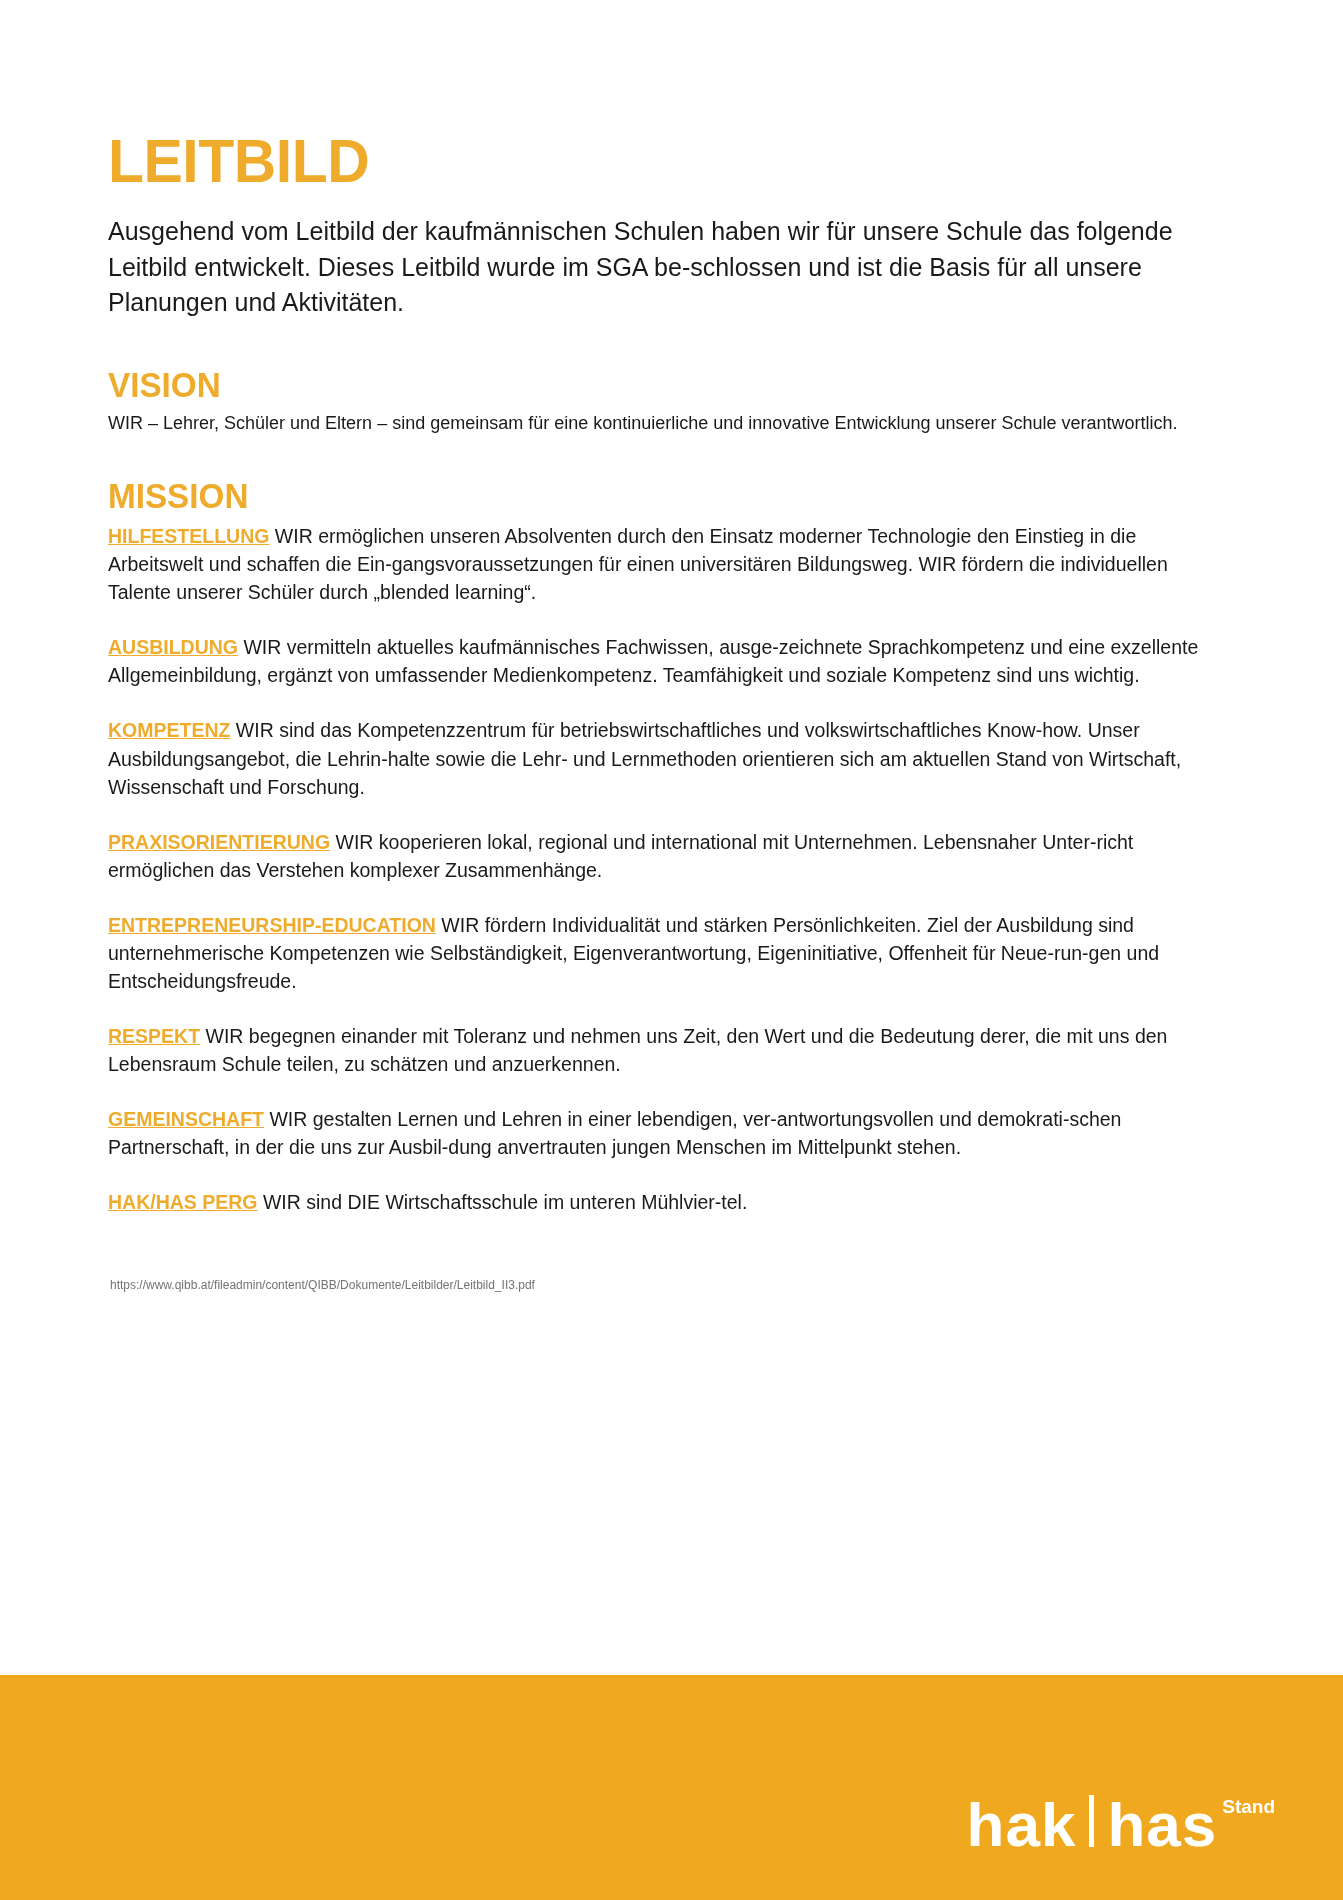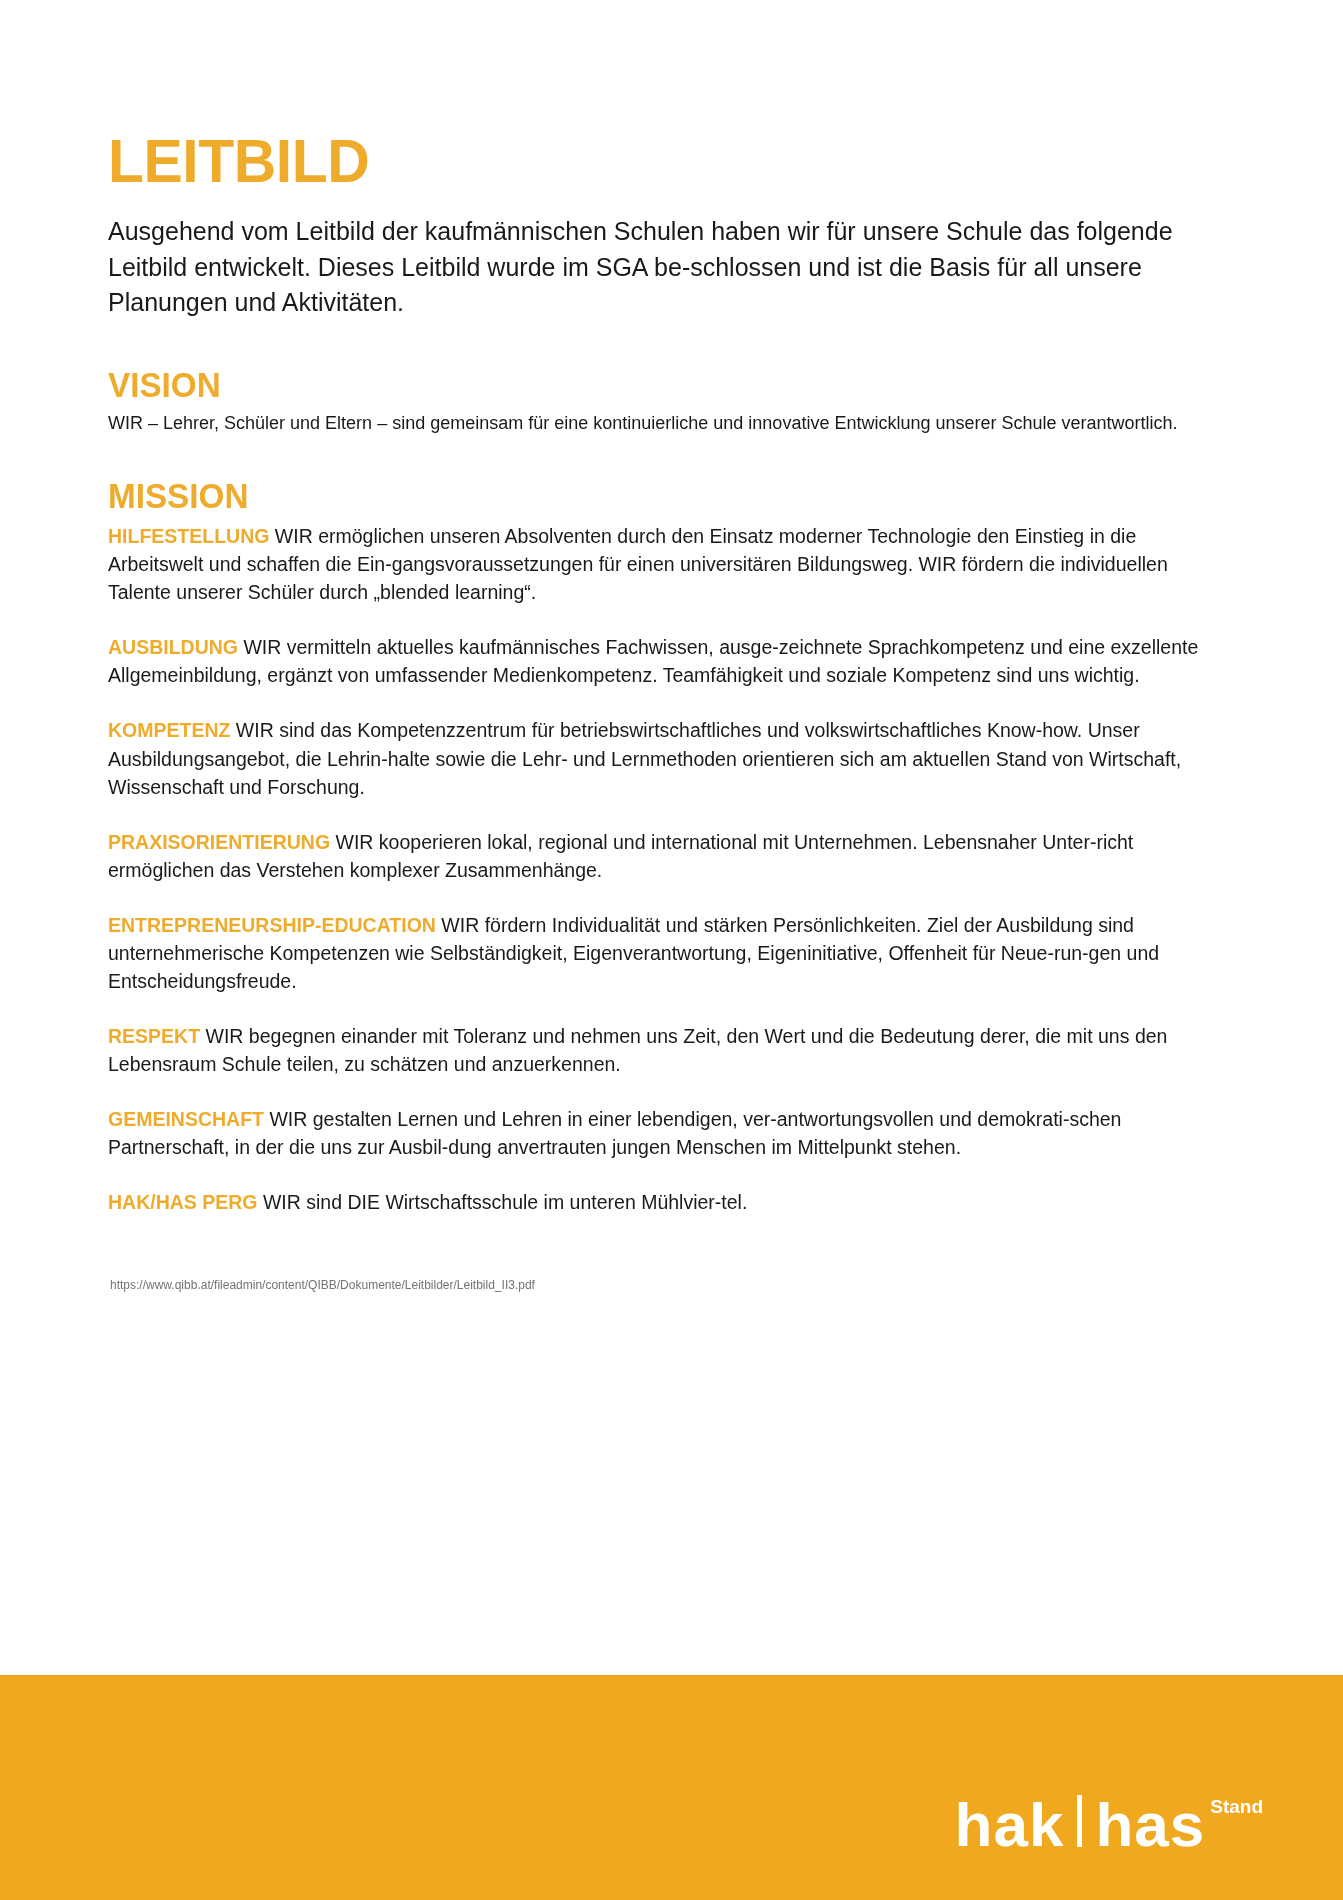--- a/index.html
+++ b/index.html
@@ -70,38 +70,39 @@
   p.mission-item {
     font-size: 19.5px;
     line-height: 1.44;
     margin: 0 0 27px 0;
     max-width: 1130px;
   }
   p.mission-item .lead {
     color: #eeab2c;
     font-weight: bold;
     letter-spacing: 0px;
+    text-decoration: underline;
   }
   .source {
     margin-top: 62px;
     font-size: 12px;
     color: #737373;
     padding-left: 2px;
   }
   .footer-bar {
     position: absolute;
     left: 0;
     right: 0;
     bottom: 0;
     height: 225px;
     background: #f0a81f;
   }
   .logo {
     position: absolute;
-    right: 80px;
+    right: 68px;
     bottom: 48px;
     display: flex;
     align-items: flex-end;
     color: #ffffff;
   }
   .logo .word {
     font-size: 62px;
     font-weight: bold;
     line-height: 0.85;
     letter-spacing: 1px;

